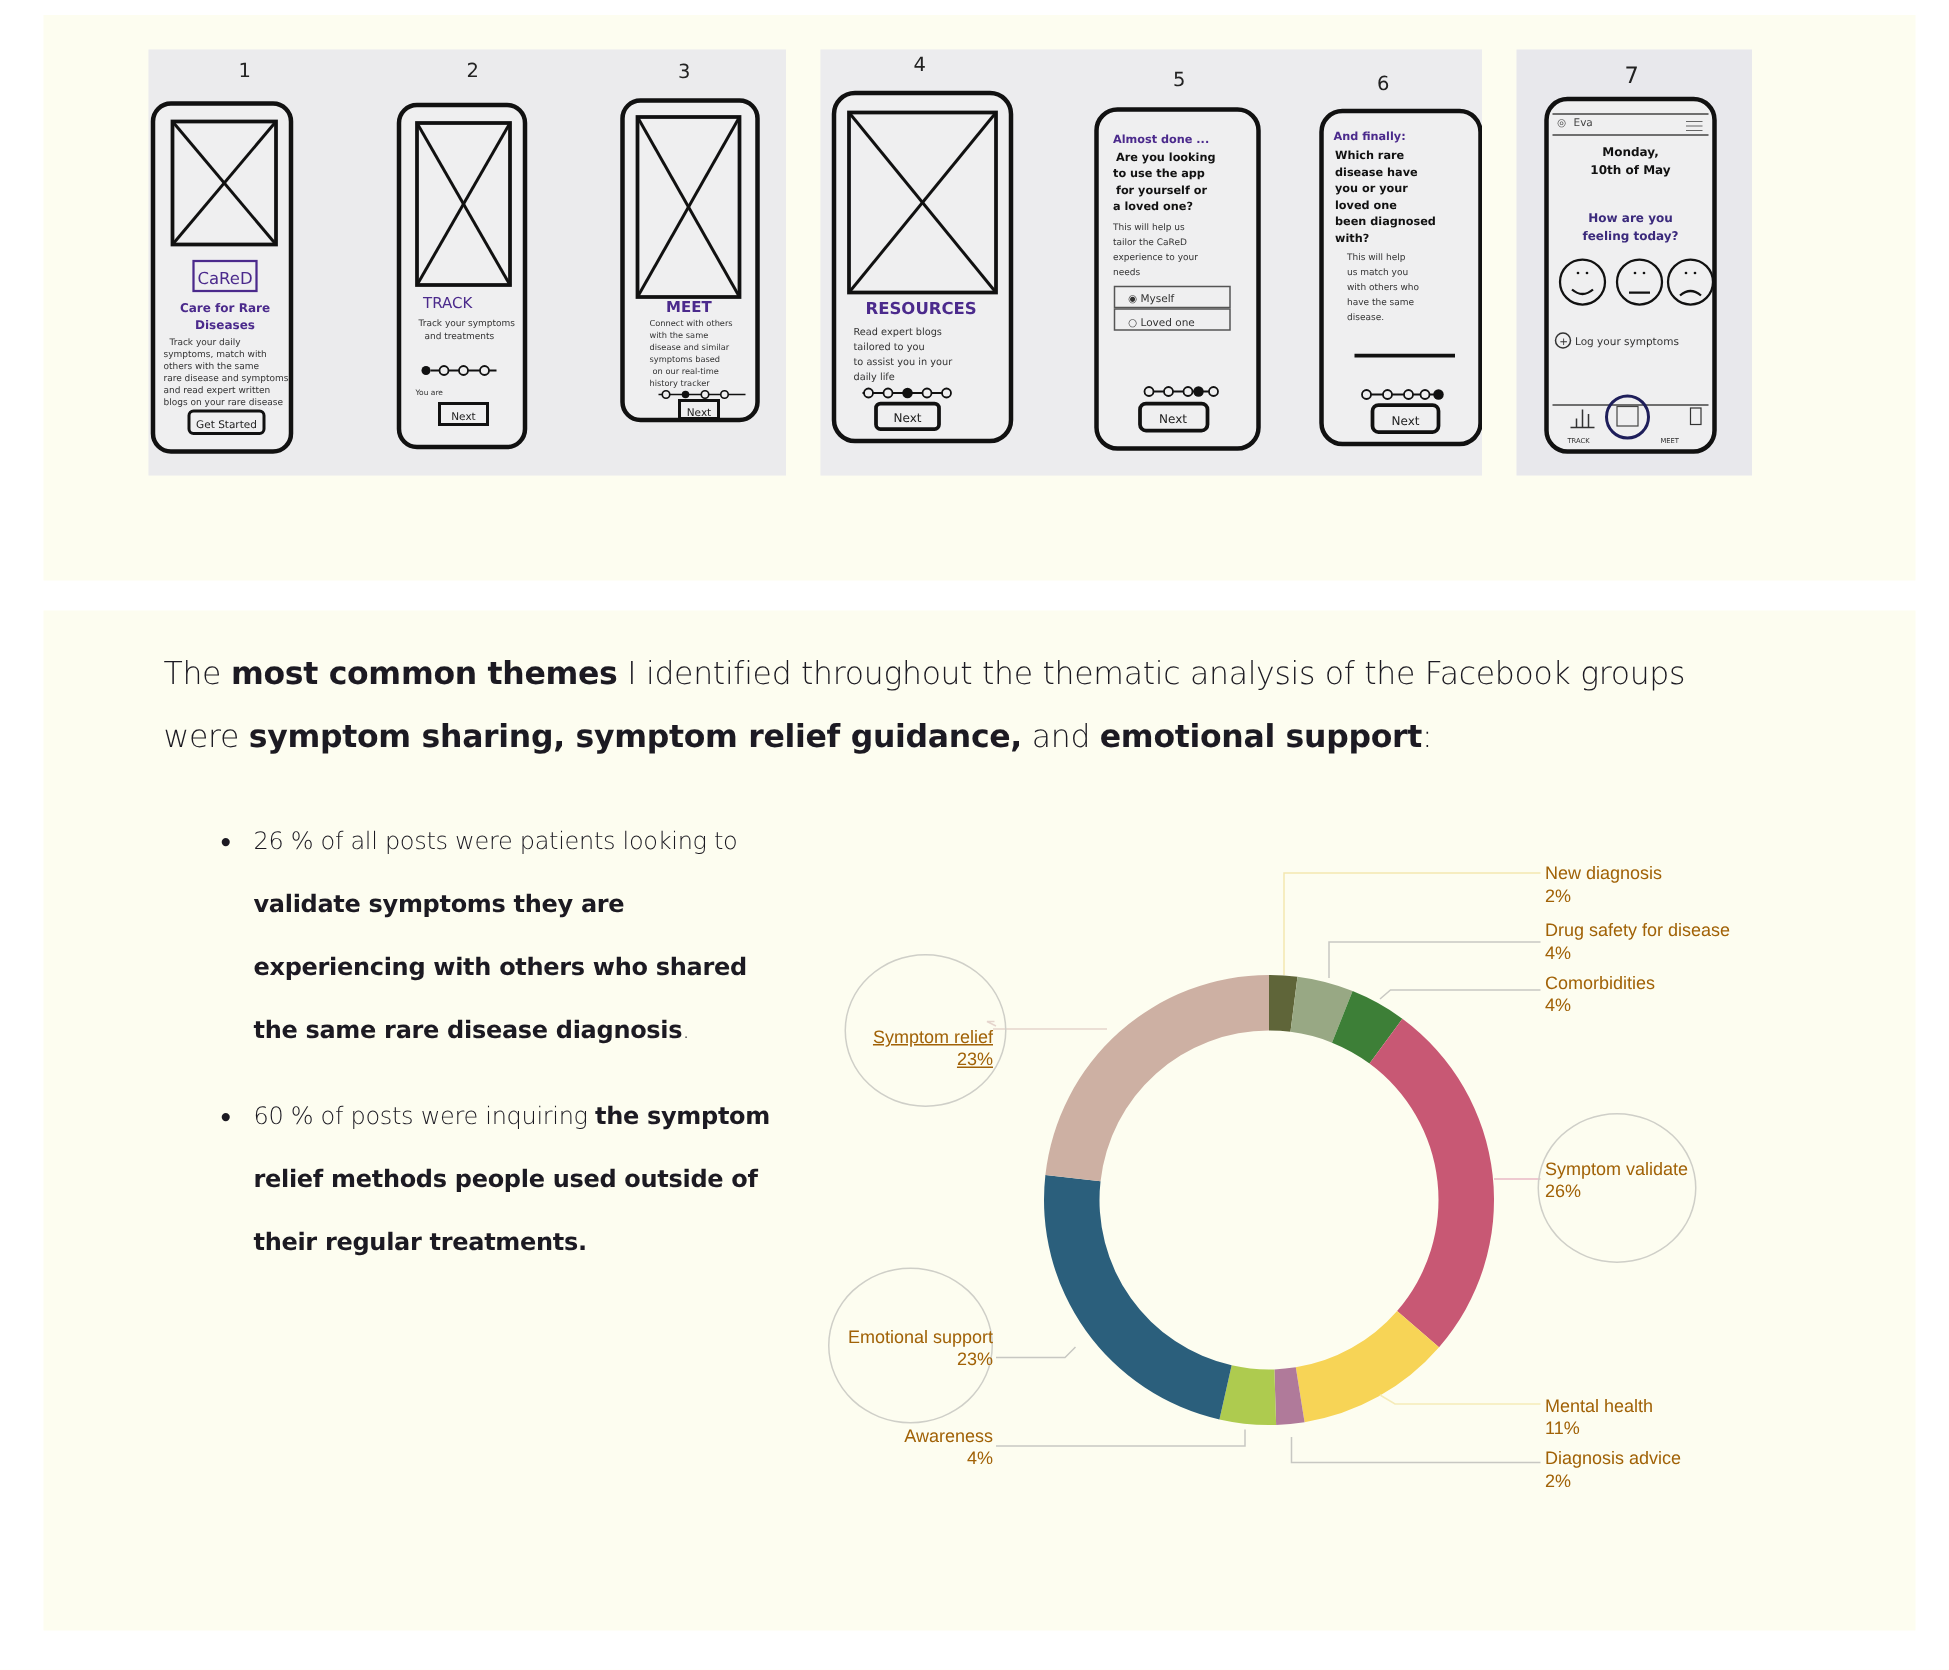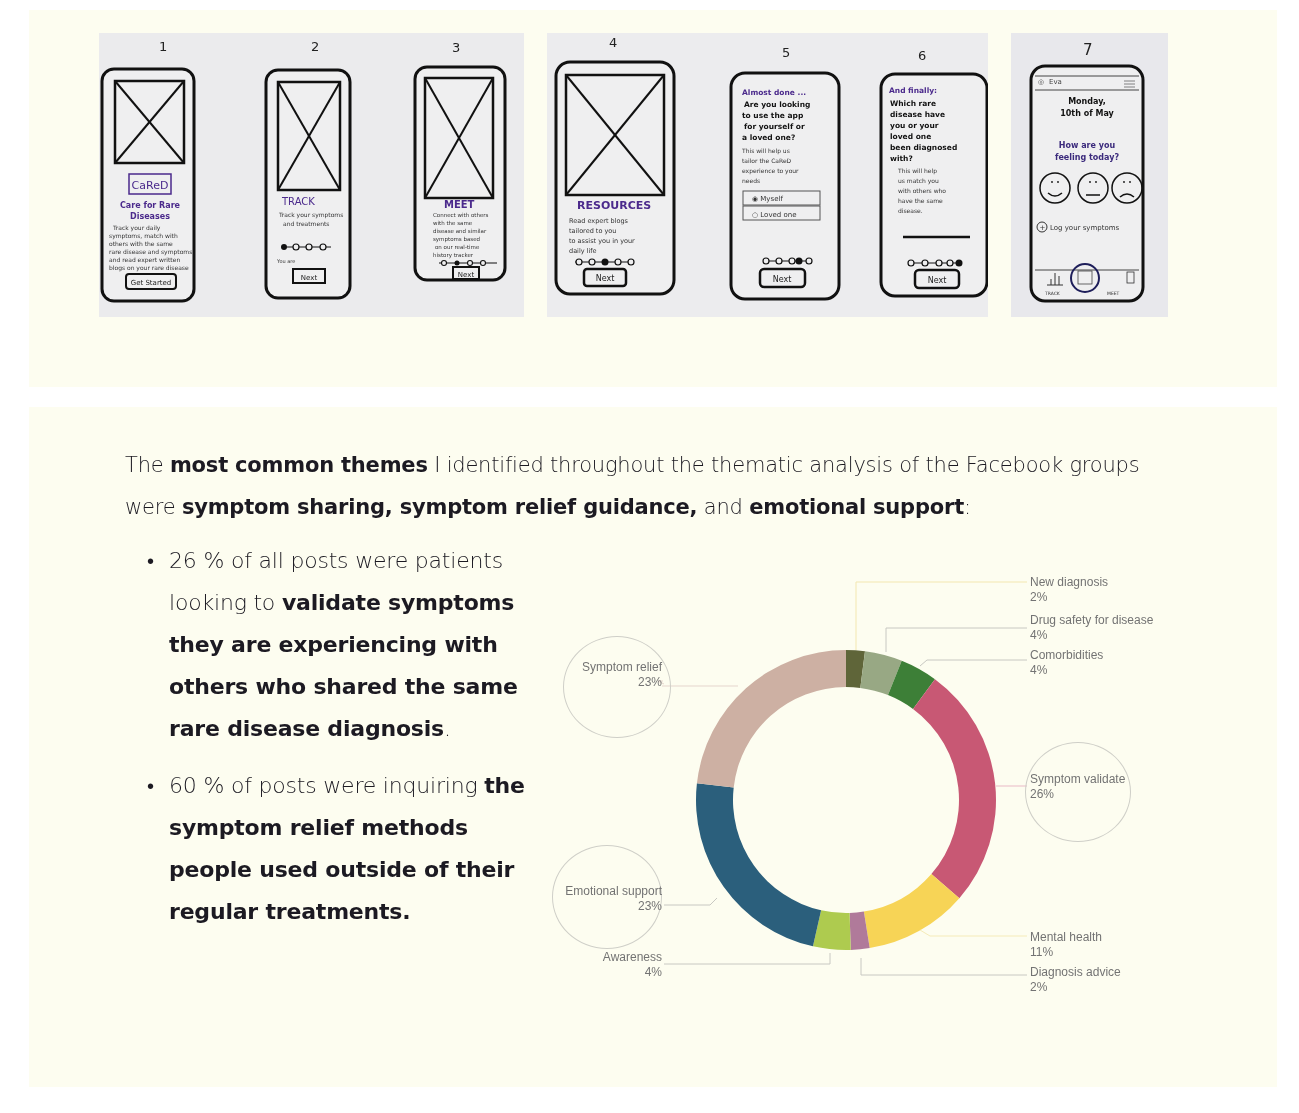--- a/index.html
+++ b/index.html
@@ -11,26 +11,26 @@
   .photo { position: absolute; background: #ececee; overflow: hidden; }
   .photo svg { position: absolute; left: 0; top: 0; }
   #photo-1 { left: 99px; top: 33px; width: 425px; height: 284px; }
   #photo-2 { left: 547px; top: 33px; width: 441px; height: 284px; }
   #photo-3 { left: 1011px; top: 33px; width: 157px; height: 284px; }
 
   .intro { position: absolute; left: 109px; top: 428px; width: 1020px; font-size: 21px; line-height: 42px; font-weight: 300; letter-spacing: -0.2px; }
   .intro b { font-weight: 700; }
 
   .bullets { position: absolute; left: 145px; top: 540px; width: 380px; margin: 0; padding: 0; list-style: none; }
-  .bullets li { position: relative; padding-left: 24px; font-size: 22px; line-height: 42px; margin-bottom: 15px; font-weight: 300; letter-spacing: -0.2px; }
+  .bullets li { position: relative; padding-left: 24px; font-size: 16px; line-height: 42px; margin-bottom: 15px; font-weight: 300; letter-spacing: -0.2px; }
   .bullets li::before { content: "•"; position: absolute; left: 2px; top: 0; font-size: 20px; }
   .bullets b { font-weight: 700; }
 
   #chart { position: absolute; left: 540px; top: 560px; width: 700px; height: 470px; }
-  .lbl { position: absolute; font-family: "Liberation Sans", sans-serif; font-size: 12px; line-height: 15px; color: #737373; white-space: nowrap; }
+  .lbl { position: absolute; font-family: "Liberation Sans", sans-serif; font-size: 12px; line-height: 15px; color: #a16207; white-space: nowrap; }
   .lbl .v { display: block; }
   .lbl.right { text-align: right; }
   .lbl-circle { position: absolute; border: 1px solid #cfcfc8; border-radius: 50%; }
 </style>
 </head>
 <body>
 
 <div class="panel" id="panel-top"></div>
 
 <div class="photo" id="photo-1">
@@ -238,21 +238,21 @@
         <line x1="36" y1="252" x2="52" y2="252"></line>
       </g>
     <text x="34" y="262" font-size="4.5" fill="#333">TRACK</text>
     <text x="96" y="262" font-size="4.5" fill="#333">MEET</text>
     <rect x="116" y="239" width="7" height="11" fill="none" stroke="#333" stroke-width="0.8"></rect>
   </svg>
 </div>
 
 <div class="panel" id="panel-bottom"></div>
 
-<p class="intro" style="margin:16px;">
+<p class="intro" style="margin:0;">
   <span>The </span><b>most common themes</b><span> I identified throughout the thematic analysis of the Facebook groups were </span><b>symptom sharing, symptom relief guidance,</b><span> and </span><b>emotional support</b><span>:</span>
 </p>
 
 <ul class="bullets">
   <li><span>26 % of all posts were patients looking to </span><b>validate symptoms they are experiencing with others who shared the same rare disease diagnosis</b><span>.</span></li>
   <li><span>60 % of posts were inquiring </span><b>the symptom relief methods people used outside of their regular treatments.</b><span></span></li>
 </ul>
 
 <div id="chart">
   <svg id="donut-svg" width="700" height="470" style="position:absolute;left:0;top:0;">
@@ -287,14 +287,14 @@
   <div class="lbl-circle" style="left:12px;top:285px;width:108px;height:102px;"></div>
 
   <div class="lbl" style="left:490px;top:15px;"><span>New diagnosis</span><span class="v">2%</span></div>
   <div class="lbl" style="left:490px;top:53px;"><span>Drug safety for disease</span><span class="v">4%</span></div>
   <div class="lbl" style="left:490px;top:88px;"><span>Comorbidities</span><span class="v">4%</span></div>
   <div class="lbl" style="left:490px;top:212px;"><span>Symptom validate</span><span class="v">26%</span></div>
   <div class="lbl" style="left:490px;top:370px;"><span>Mental health</span><span class="v">11%</span></div>
   <div class="lbl" style="left:490px;top:405px;"><span>Diagnosis advice</span><span class="v">2%</span></div>
   <div class="lbl right" style="right:578px;top:390px;"><span>Awareness</span><span class="v">4%</span></div>
   <div class="lbl right" style="right:578px;top:324px;"><span>Emotional support</span><span class="v">23%</span></div>
-  <div class="lbl right" style="right:578px;top:100px;"><span>Symptom relief</span><span class="v">23%</span></div>
+  <div class="lbl right" style="right:578px;top:124px;text-decoration:underline;"><span>Symptom relief</span><span class="v">23%</span></div>
 </div>
 
 </body></html>

